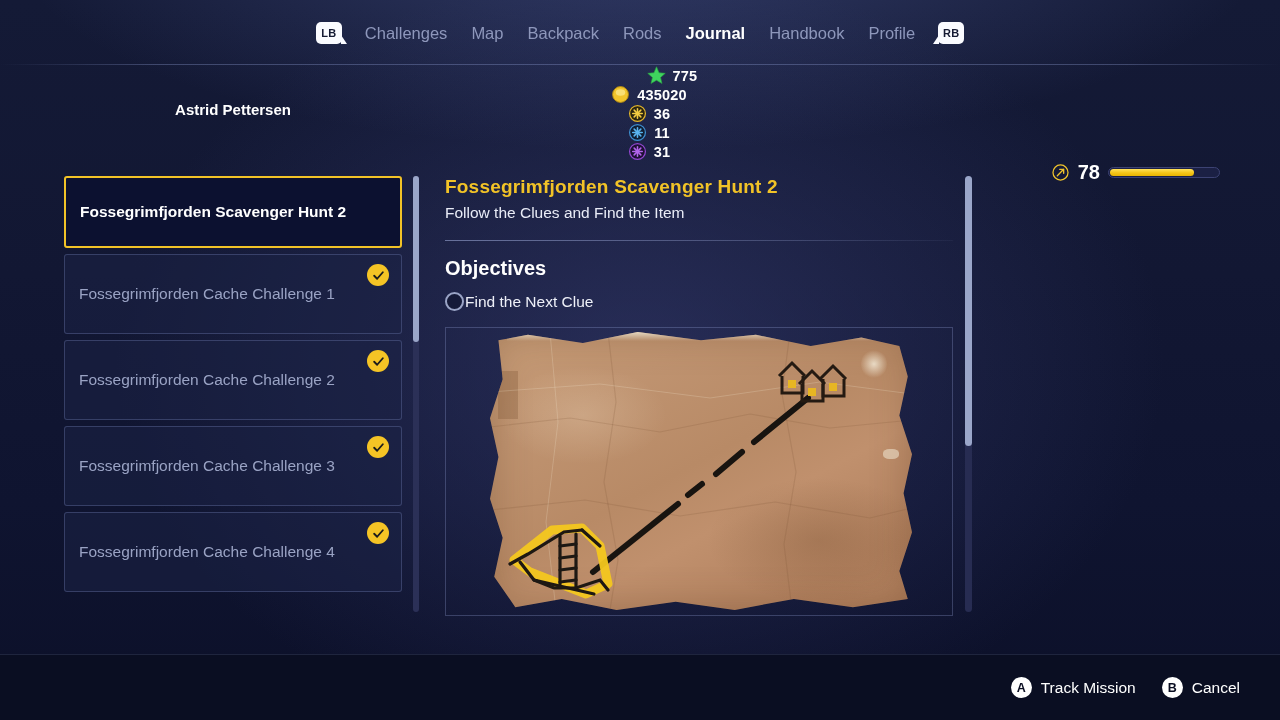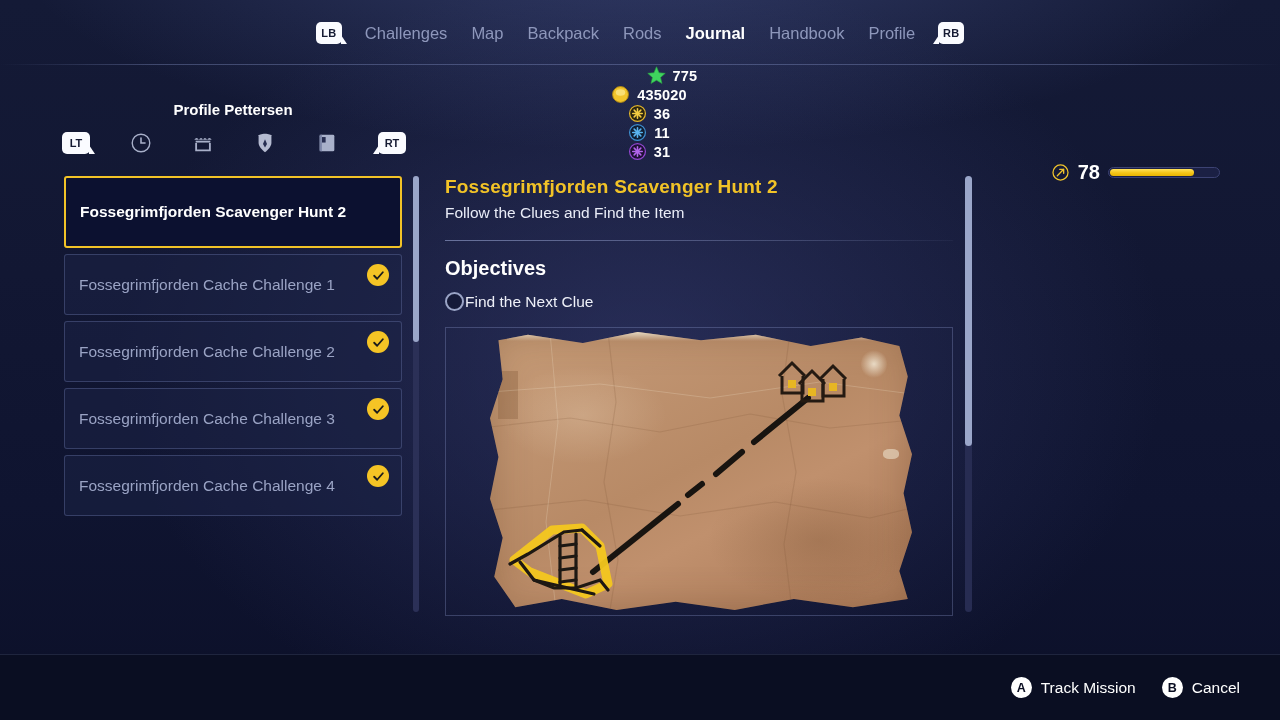--- a/index.html
+++ b/index.html
@@ -93,21 +93,21 @@
     border-left:6px solid #fafbff; border-top:9px solid transparent;
   }
   .trigger.rt::after{ right:auto; left:-5px; border-left:none; border-right:6px solid #fafbff; }
 
   
   .list-panel {
     position:absolute; left:64px; top:176px; width:338px; height:436px;
     overflow:hidden;
   }
   .mission {
-    position:relative; height:61px; margin-bottom:6px;
+    position:relative; height:80px; margin-bottom:6px;
     background:rgba(28,34,70,0.55);
     border:1px solid rgba(122,136,190,0.33);
     border-radius:3px;
     display:flex; align-items:center; padding:0 14px;
   }
   .mission .label { font-size:15.5px; color:#9aa3c4; }
   .mission.selected {
     height:72px;
     background:#0c1130;
     border:2px solid #f2c327;
@@ -285,49 +285,22 @@
         <circle cx="12" cy="12" r="9.5" fill="none" stroke="#f0c42c" stroke-width="1.6"></circle>
         <path d="M8 16 L16 8 M16 8 L11 8 M16 8 L16 13" stroke="#f0c42c" stroke-width="1.7" fill="none" stroke-linecap="round"></path>
       </svg>
       <span class="xp-num">78</span>
       <div class="xp-track">
         <div class="xp-fill" style="width: 76%;"></div>
       </div>
     </div>
   </div>
 
-  <div class="player-name">Profile Pettersen</div>
-
-  <div class="cat-row">
-    <div class="trigger lt">LT</div>
-
-    <svg class="cat-ico" viewBox="0 0 24 24">
-      <circle cx="12" cy="12" r="9.6" fill="none" stroke="#c3cbe4" stroke-width="1.5"></circle>
-      <path d="M12 6.5 V12 H16.4" stroke="#c3cbe4" stroke-width="1.7" fill="none" stroke-linecap="round"></path>
-    </svg>
-
-    <svg class="cat-ico" viewBox="0 0 24 24">
-      <path d="M2.5 8.5 Q5 4.5 7.5 8.5 Q10 4.5 12 8.5 Q14 4.5 16.5 8.5 Q19 4.5 21.5 8.5 Z" fill="#c3cbe4"></path>
-      <rect x="4" y="9.5" width="16" height="2" fill="#c3cbe4"></rect>
-      <path d="M4.5 12 V20 H19.5 V12" fill="none" stroke="#c3cbe4" stroke-width="2"></path>
-    </svg>
-
-    <svg class="cat-ico" viewBox="0 0 24 24">
-      <path d="M12 2 C8 2 5 3.5 5 3.5 L5 12 C5 17 12 22 12 22 C12 22 19 17 19 12 L19 3.5 C19 3.5 16 2 12 2 Z" fill="#d2d8ec"></path>
-      <path d="M12 8 L14.2 13 L12 17 L9.8 13 Z" fill="#2a3156"></path>
-    </svg>
-
-    <svg class="cat-ico" viewBox="0 0 24 24">
-      <rect x="4" y="3" width="16" height="18" rx="1.5" fill="#c3cbe4"></rect>
-      <rect x="6.5" y="5.5" width="4" height="6" fill="#2a3156"></rect>
-      <rect x="4" y="3" width="2.4" height="18" fill="#8e98ba"></rect>
-    </svg>
-
-    <div class="trigger rt">RT</div>
-  </div>
+  <div class="player-name">Astrid Pettersen</div>
+
 
   <div class="list-panel">
 
     <div class="mission selected">
       <span class="label">Fossegrimfjorden Scavenger Hunt 2</span>
     </div>
 
     <div class="mission">
       <span class="label">Fossegrimfjorden Cache Challenge 1</span>
       <span class="check">

